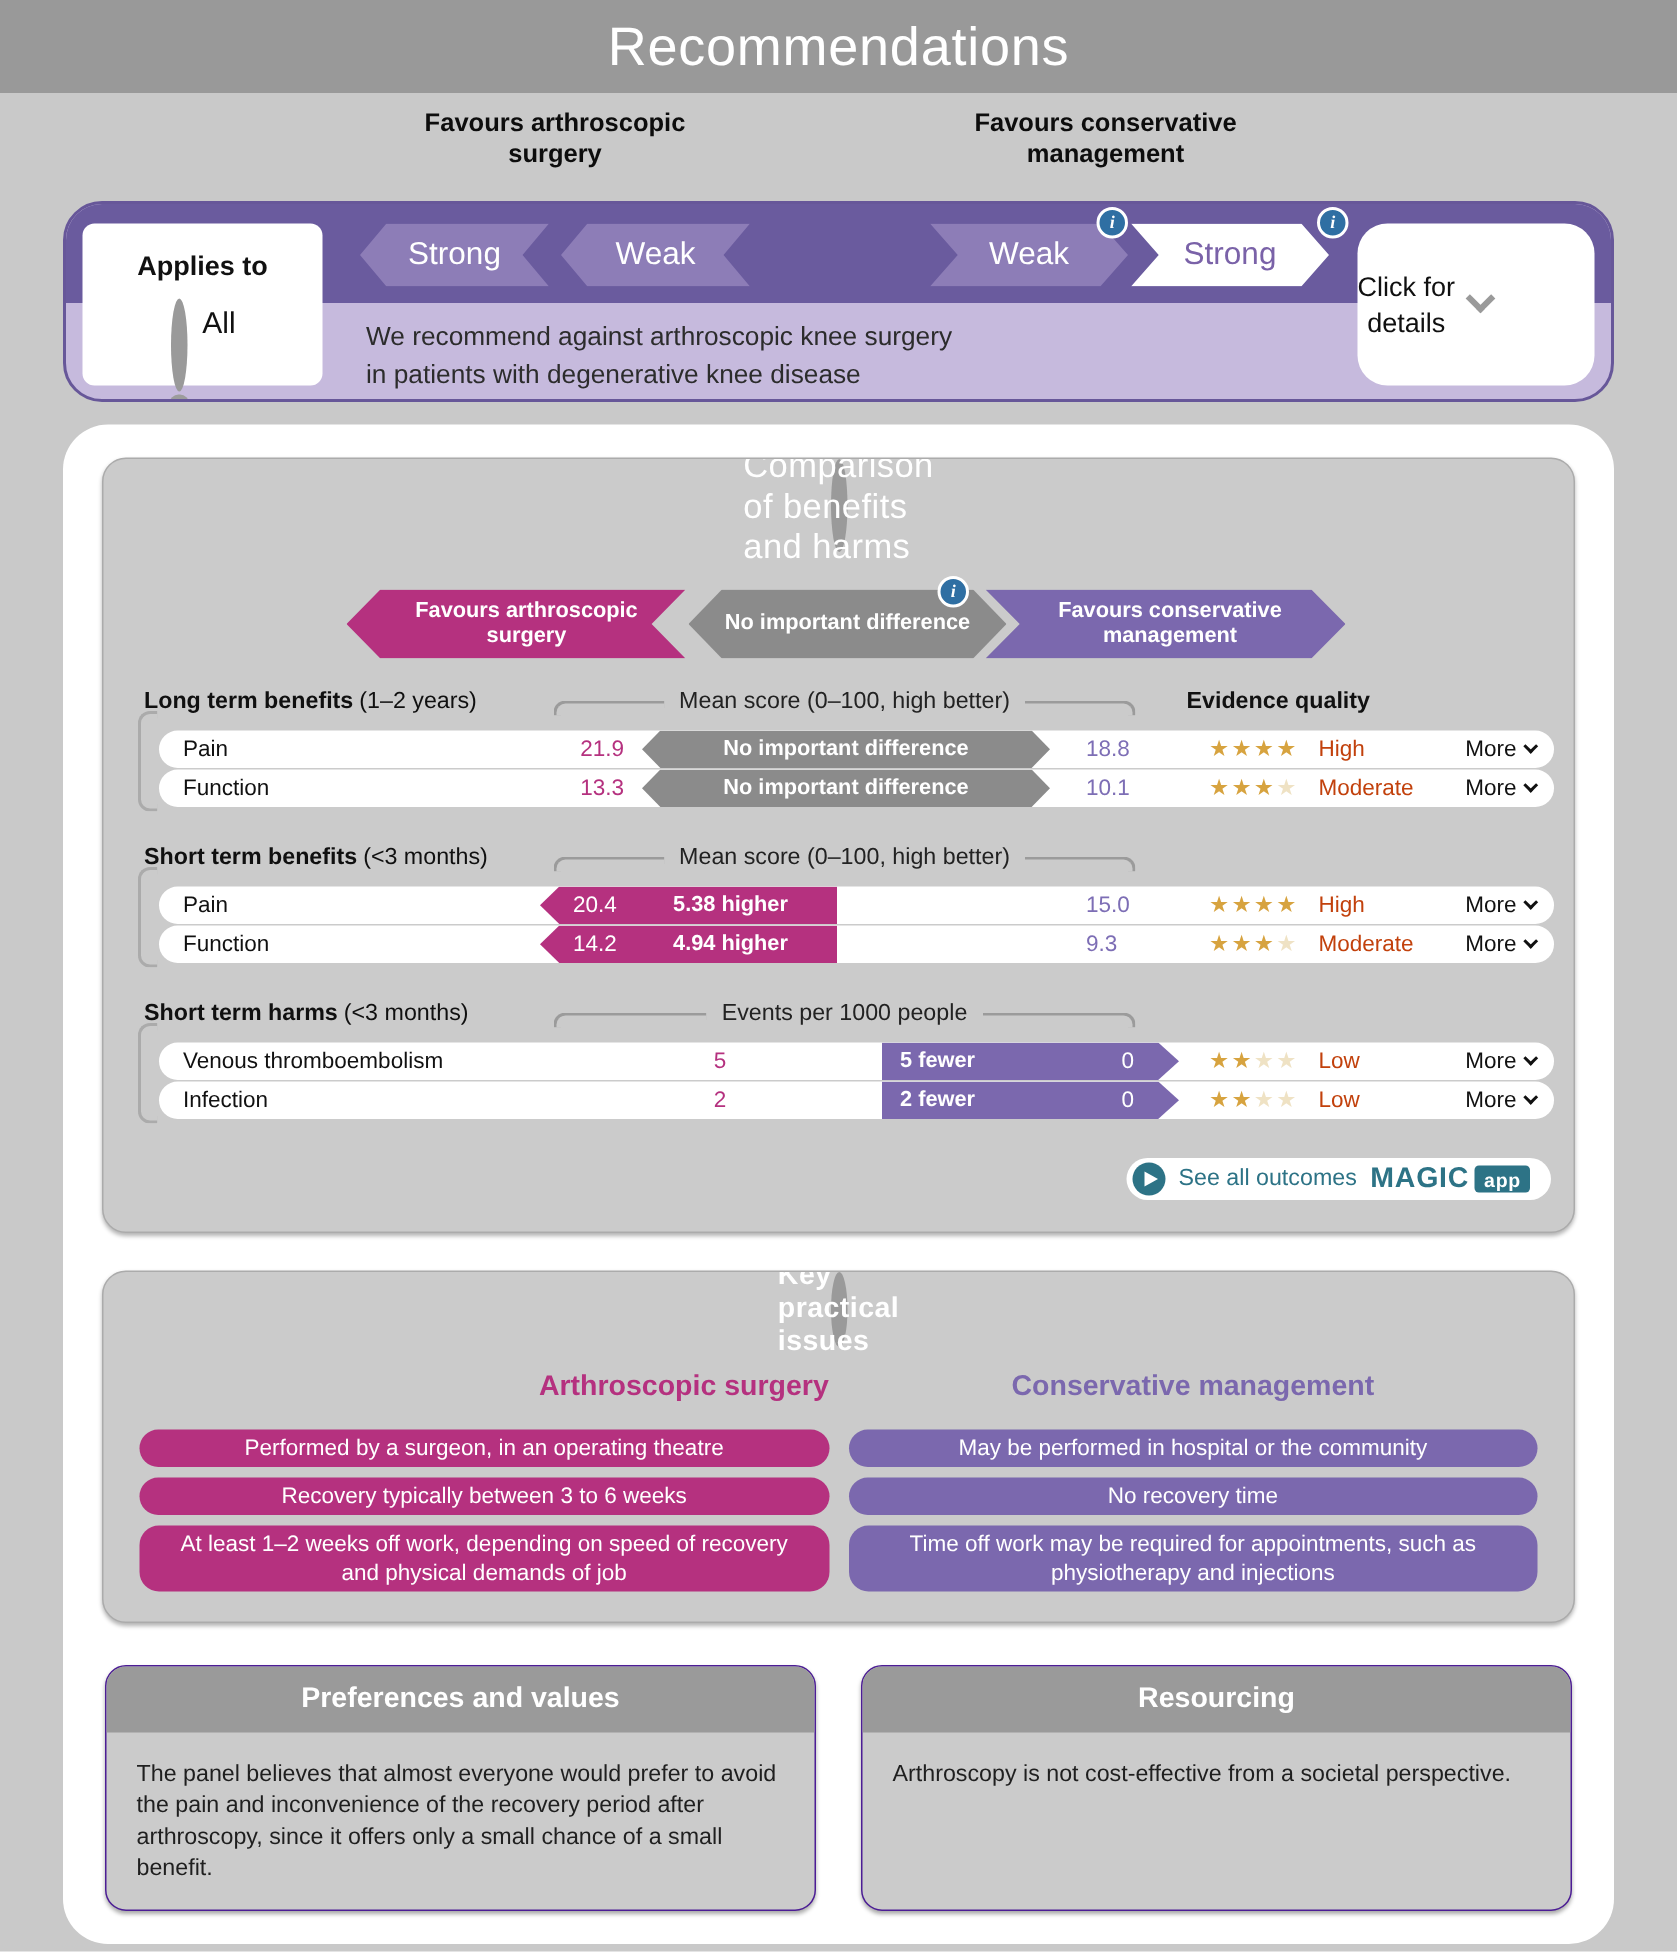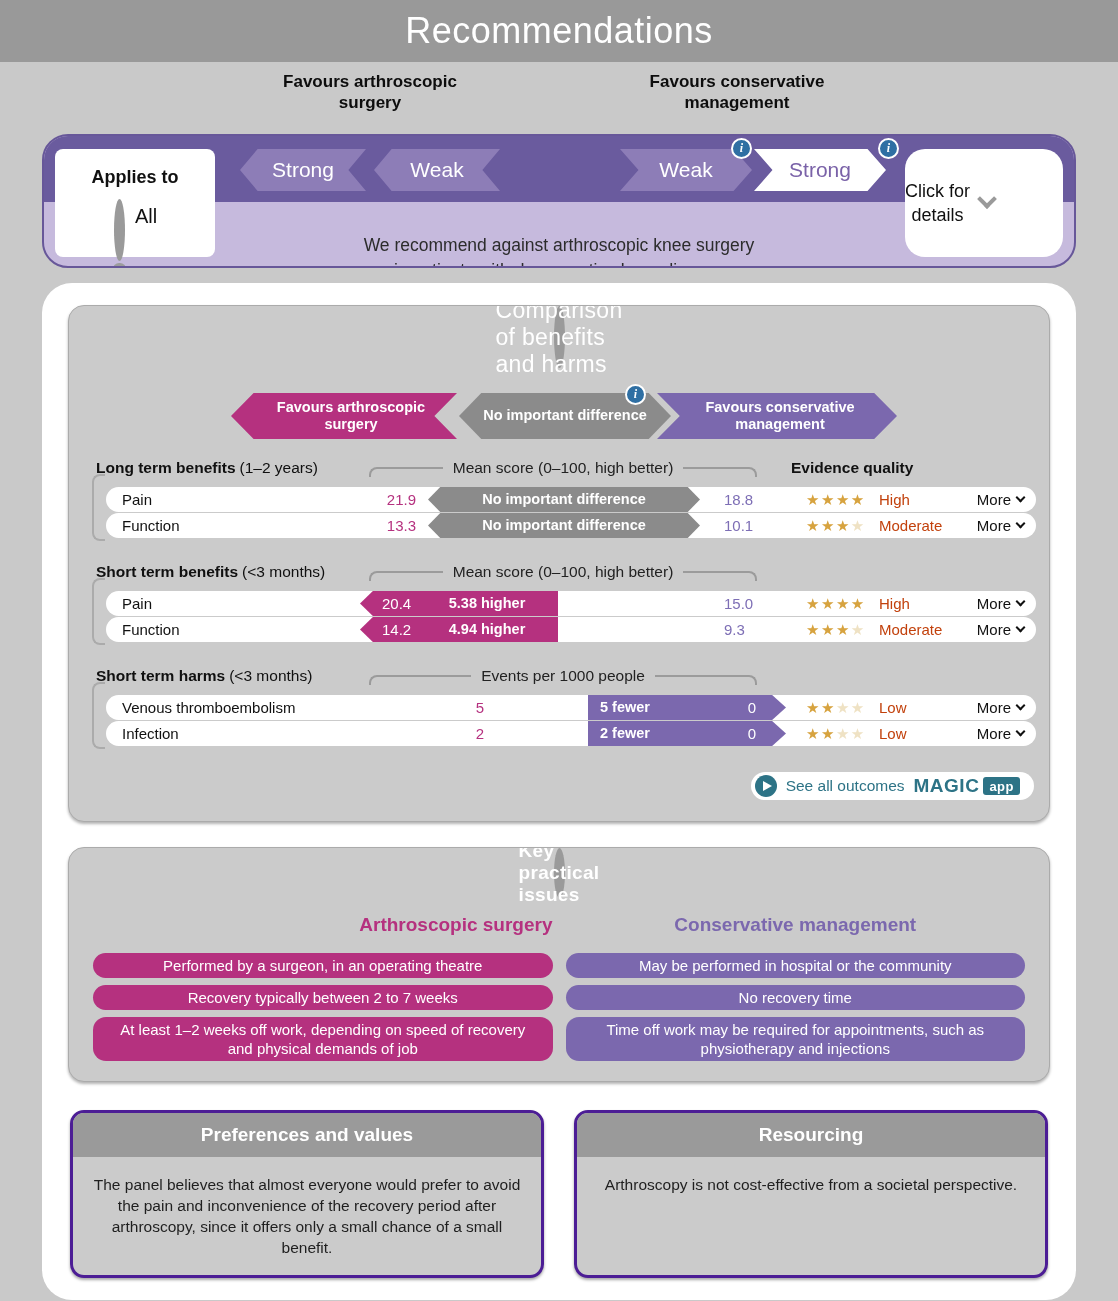--- a/index.html
+++ b/index.html
@@ -33,21 +33,21 @@
           line-height:16px; text-align:center; cursor:pointer; z-index:3; }
   .info-weak   { left:687px; top:2px; }
   .info-strong { left:834px; top:2px; }
   .applies-card { position:absolute; left:11px; top:13px; width:160px; height:108px; background:#fff; border-radius:8px; z-index:2; text-align:center; }
   .applies-label { font-size:18px; font-weight:bold; margin-top:18px; }
   .applies-row { margin-top:11px; display:flex; align-items:flex-start; justify-content:center; gap:8px; }
   .person { display:inline-block; width:14px; position:relative; height:38px; }
   .p-head { display:block; width:11px; height:11px; border-radius:50%; background:#9c9c9c; margin:0 auto 2px; }
   .p-body { display:block; width:13px; height:25px; border-radius:6px 6px 4px 4px; background:#9c9c9c; margin:0 auto; }
   .applies-all { font-size:20px; margin-top:6px; }
-  .statement { position:absolute; left:200px; right:200px; top:76px; text-align:center; font-size:17.5px; line-height:25px; color:#2c2c2c;margin-top:21px; }
+  .statement { position:absolute; left:200px; right:200px; top:76px; text-align:left; font-size:17.5px; line-height:25px; color:#2c2c2c; }
   .details-card { position:absolute; right:11px; top:13px; width:158px; height:108px; background:#ffffff; border-radius:20px; z-index:2;
                   display:flex; align-items:center; gap:10px; cursor:pointer; }
   .details-text { font-size:18px; line-height:24px; text-align:center; color:#101010; }
   .chev-down-lg { width:14px; height:14px; border-right:4px solid #9a9a9a; border-bottom:4px solid #9a9a9a; transform:rotate(45deg); margin-top:-8px; }
   
   .container { margin:15px 42px 0; background:#fff; border-radius:30px; padding:22px 26px; }
   
   .panel { border-radius:16px; background:#cbcbcb; overflow:hidden; box-shadow:0 2px 3px rgba(0,0,0,.3); border:1px solid #ababab; }
   .p-head { height:62px; background:#9a9a9a; color:#fff; font-size:23px; display:flex; align-items:center; justify-content:center; letter-spacing:.3px; }
   
@@ -112,21 +112,21 @@
   .prac-grid { display:grid; grid-template-columns:1fr 1fr; column-gap:13px; row-gap:7px; }
   .col-heading { font-size:19px; font-weight:bold; text-align:center; margin:4px 0 10px; }
   .col-heading.m { color:#b5317f;text-align:right; }
   .col-heading.p { color:#7b68ae; }
   .pill { border-radius:13px; min-height:25px; display:flex; align-items:center; justify-content:center; text-align:center;
           color:#fff; font-size:15px; line-height:19px; padding:3px 18px; }
   .pill.m { background:#b5317f; }
   .pill.p { background:#7b68ae; }
   
   .bottom-row { display:flex; gap:30px; margin:28px 2px 0; }
-  .bcard { flex:1; border-radius:14px; overflow:hidden; background:#cbcbcb; border:3px solid #4c1d95; box-shadow:0 2px 3px rgba(0,0,0,.35);text-align:center; }
+  .bcard { flex:1; border-radius:14px; overflow:hidden; background:#cbcbcb; border:1px solid #4c1d95; box-shadow:0 2px 3px rgba(0,0,0,.35); }
   .bcard-head { height:44px; background:#9a9a9a; display:flex; align-items:center; justify-content:center; color:#fff; font-weight:bold; font-size:19px; }
   .bcard-body { padding:17px 20px; font-size:15.5px; line-height:21px; color:#1f1f1f; min-height:110px; }
 </style>
 </head>
 <body>
 
 <header class="topbar">
   <h1>Recommendations</h1>
 </header>
 
@@ -317,21 +317,21 @@
   </section>
 
   <section class="panel practical">
     <div class="p-head">Key practical issues</div>
     <div class="prac-body">
       <div class="prac-grid">
         <div class="col-heading m">Arthroscopic surgery</div>
         <div class="col-heading p">Conservative management</div>
         <div class="pill m">Performed by a surgeon, in an operating theatre</div>
         <div class="pill p">May be performed in hospital or the community</div>
-        <div class="pill m">Recovery typically between 2 to 7 weeks</div>
+        <div class="pill m">Recovery typically between 3 to 6 weeks</div>
         <div class="pill p">No recovery time</div>
         <div class="pill m">At least 1–2 weeks off work, depending on speed of recovery and physical demands of job</div>
         <div class="pill p">Time off work may be required for appointments, such as physiotherapy and injections</div>
       </div>
     </div>
   </section>
 
   <div class="bottom-row">
     <div class="bcard">
       <div class="bcard-head">Preferences and values</div>

